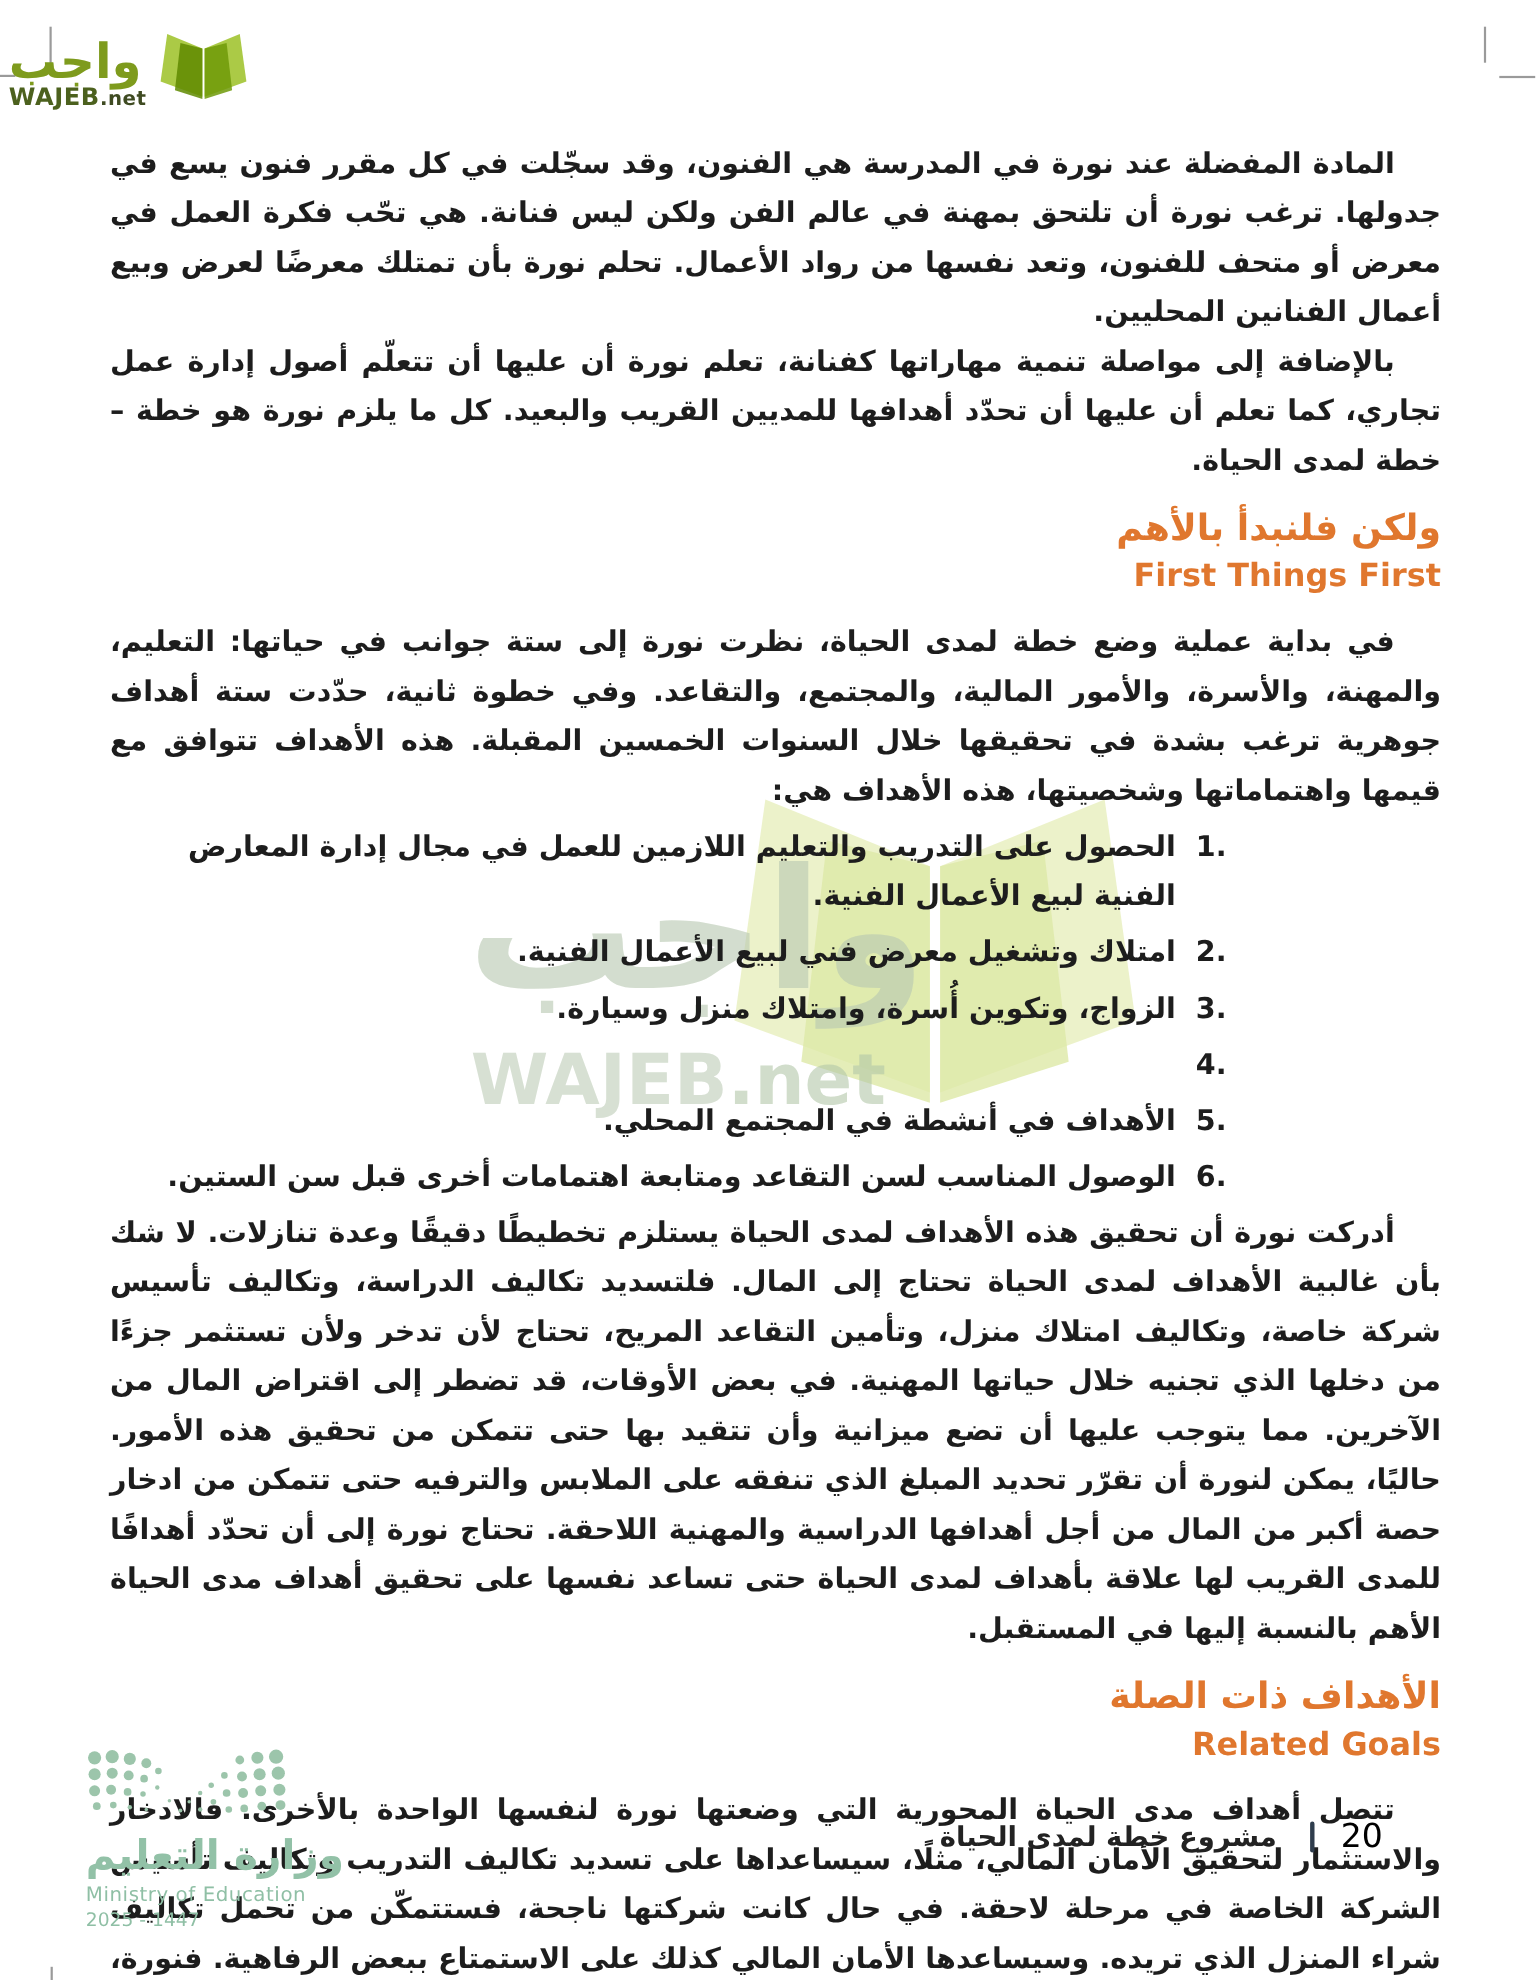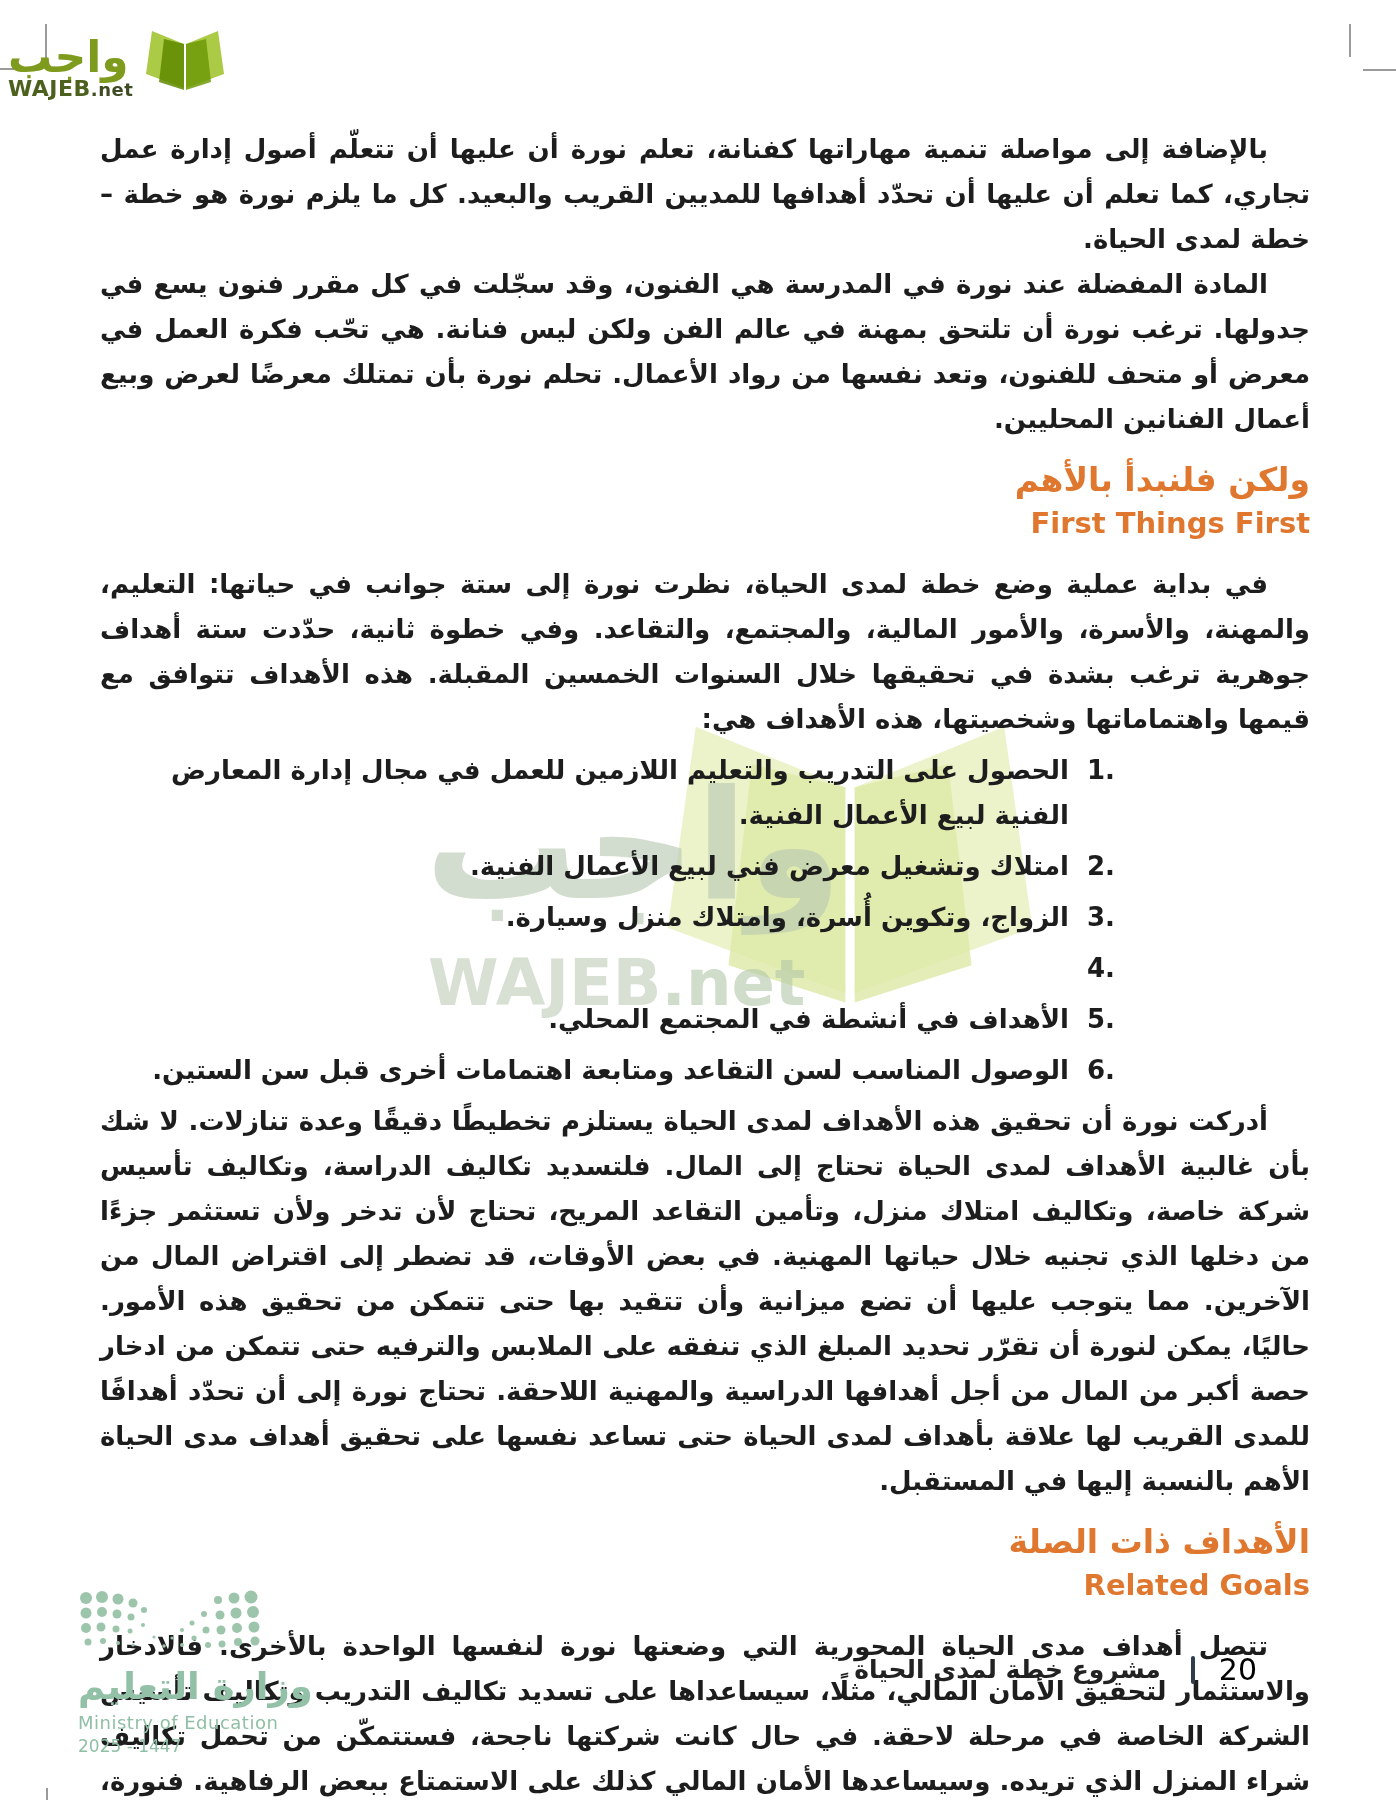--- a/index.html
+++ b/index.html
@@ -91,22 +91,22 @@
       <path d="M45,16 L13,3 L7,46 L45,60 Z" fill="#e7efbd" opacity="0.8"></path>
       <path d="M45,16 L25,11 L20,54 L45,62 Z" fill="#dde9a6" opacity="0.8"></path>
       <path d="M47,16 L79,3 L85,46 L47,60 Z" fill="#e7efbd" opacity="0.8"></path>
       <path d="M47,16 L67,11 L72,54 L47,62 Z" fill="#dde9a6" opacity="0.8"></path>
     </svg>
   </div>
   <div class="wm wm-ar">واجب</div>
   <div class="wm wm-latin"><span>WAJEB</span><span class="tld">.net</span></div>
 
   <div class="content">
+    <p class="para">المادة المفضلة عند نورة في المدرسة هي الفنون، وقد سجّلت في كل مقرر فنون يسع في جدولها. ترغب نورة أن تلتحق بمهنة في عالم الفن ولكن ليس فنانة. هي تحّب فكرة العمل في معرض أو متحف للفنون، وتعد نفسها من رواد الأعمال. تحلم نورة بأن تمتلك معرضًا لعرض وبيع أعمال الفنانين المحليين.</p>
     <p class="para">بالإضافة إلى مواصلة تنمية مهاراتها كفنانة، تعلم نورة أن عليها أن تتعلّم أصول إدارة عمل تجاري، كما تعلم أن عليها أن تحدّد أهدافها للمديين القريب والبعيد. كل ما يلزم نورة هو خطة – خطة لمدى الحياة.</p>
-    <p class="para">المادة المفضلة عند نورة في المدرسة هي الفنون، وقد سجّلت في كل مقرر فنون يسع في جدولها. ترغب نورة أن تلتحق بمهنة في عالم الفن ولكن ليس فنانة. هي تحّب فكرة العمل في معرض أو متحف للفنون، وتعد نفسها من رواد الأعمال. تحلم نورة بأن تمتلك معرضًا لعرض وبيع أعمال الفنانين المحليين.</p>
 
     <div class="h-ar">ولكن فلنبدأ بالأهم</div>
     <div class="h-en">First Things First</div>
 
     <p class="para">في بداية عملية وضع خطة لمدى الحياة، نظرت نورة إلى ستة جوانب في حياتها: التعليم، والمهنة، والأسرة، والأمور المالية، والمجتمع، والتقاعد. وفي خطوة ثانية، حدّدت ستة أهداف جوهرية ترغب بشدة في تحقيقها خلال السنوات الخمسين المقبلة. هذه الأهداف تتوافق مع قيمها واهتماماتها وشخصيتها، هذه الأهداف هي:</p>
 
     <div class="goals">
       <div class="goal">
         <span class="num">1.</span>
         <span class="text">الحصول على التدريب والتعليم اللازمين للعمل في مجال إدارة المعارض الفنية لبيع الأعمال الفنية.</span>

